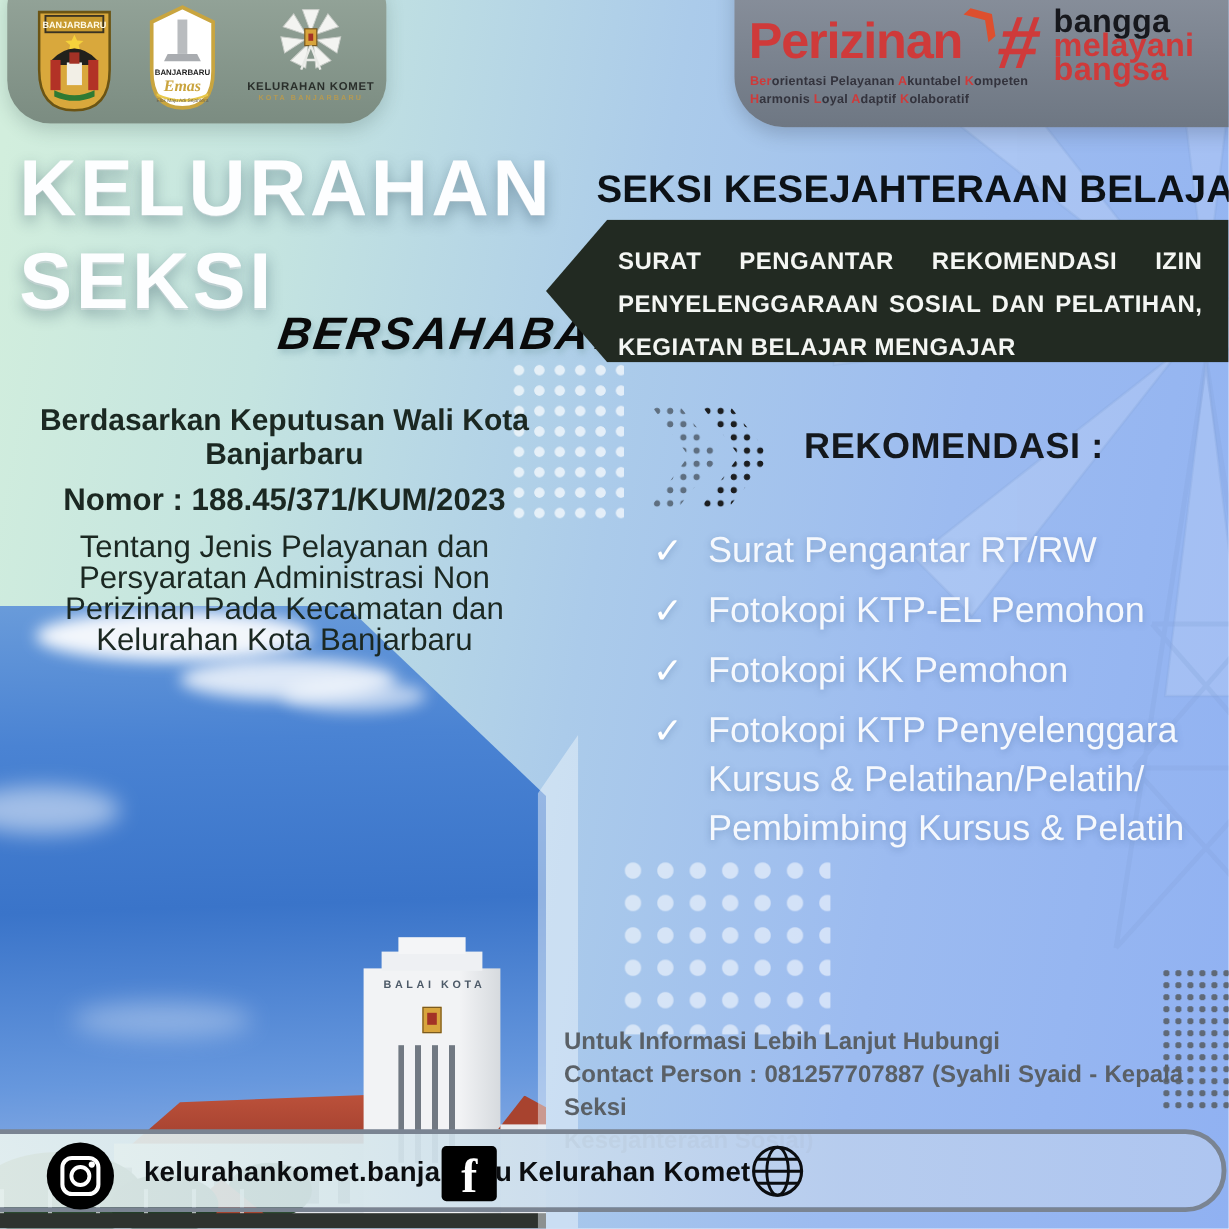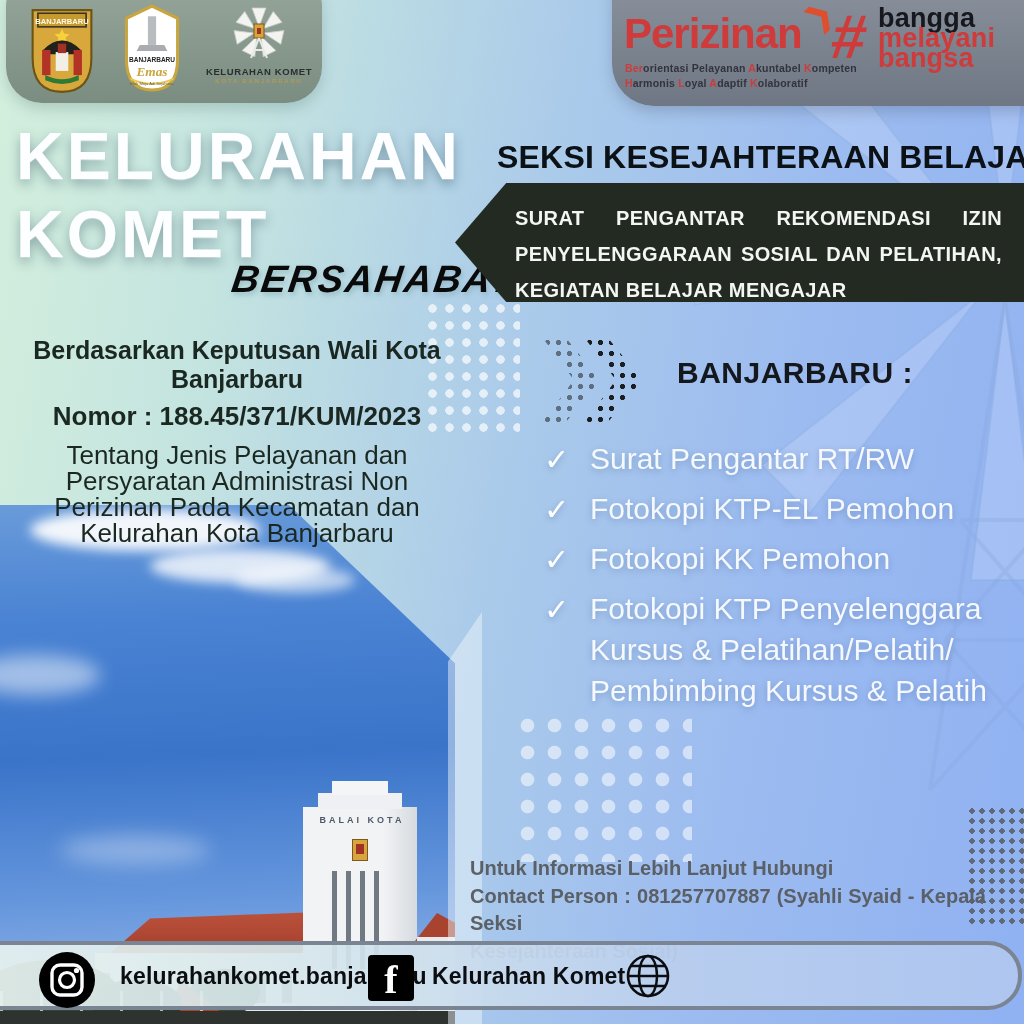--- a/index.html
+++ b/index.html
@@ -208,21 +208,21 @@
   <div id="tagline1" class="abs tagline"><span class="red">Ber</span><span>orientasi Pelayanan </span><span class="red">A</span><span>kuntabel </span><span class="red">K</span><span>ompeten</span></div>
   <div id="tagline2" class="abs tagline"><span class="red">H</span><span>armonis </span><span class="red">L</span><span>oyal </span><span class="red">A</span><span>daptif </span><span class="red">K</span><span>olaboratif</span></div>
   <div id="hashtag" class="abs">#</div>
   <div id="bmb" class="abs">
     <div class="w0">bangga</div>
     <div class="w1">melayani</div>
     <div class="w2">bangsa</div>
   </div>
 
   <div id="title1" class="abs main-title">KELURAHAN</div>
-  <div id="title2" class="abs main-title">KOMET</div>
+  <div id="title2" class="abs main-title">SEKSI</div>
   <div id="title-script" class="abs">BERSAHABAT</div>
 
   <div id="section-heading" class="abs">SEKSI KESEJAHTERAAN BELAJAR</div>
   <div id="banner" class="abs">
     <div class="banner-line jst">SURAT PENGANTAR REKOMENDASI IZIN</div>
     <div class="banner-line jst">PENYELENGGARAAN SOSIAL DAN PELATIHAN,</div>
     <div class="banner-line">KEGIATAN BELAJAR MENGAJAR</div>
   </div>
 
   <div id="legal" class="abs">
@@ -230,21 +230,21 @@
     <div id="legal-line2">Nomor :  188.45/371/KUM/2023</div>
     <div id="legal-body">Tentang Jenis Pelayanan dan Persyaratan Administrasi Non Perizinan Pada Kecamatan dan Kelurahan Kota Banjarbaru</div>
   </div>
 
   <div id="dots1" class="dots"></div>
   <div id="chev1" class="chev"></div>
   <div id="chev2" class="chev"></div>
   <div id="dots2" class="dots"></div>
   <div id="dots3" class="dots"></div>
 
-  <div id="req-heading" class="abs">BANJARBARU :</div>
+  <div id="req-heading" class="abs">REKOMENDASI :</div>
   <ul id="req-list" class="abs">
     <li><span class="check">✓</span><span>Surat Pengantar RT/RW</span></li>
     <li><span class="check">✓</span><span>Fotokopi KTP-EL Pemohon</span></li>
     <li><span class="check">✓</span><span>Fotokopi KK Pemohon</span></li>
     <li><span class="check">✓</span><span>Fotokopi KTP Penyelenggara Kursus &amp; Pelatihan/Pelatih/ Pembimbing Kursus &amp; Pelatih</span></li>
   </ul>
 
   <div id="photo" class="abs">
     <div id="sky"></div>
     <div id="cl1" class="cloud"></div>

